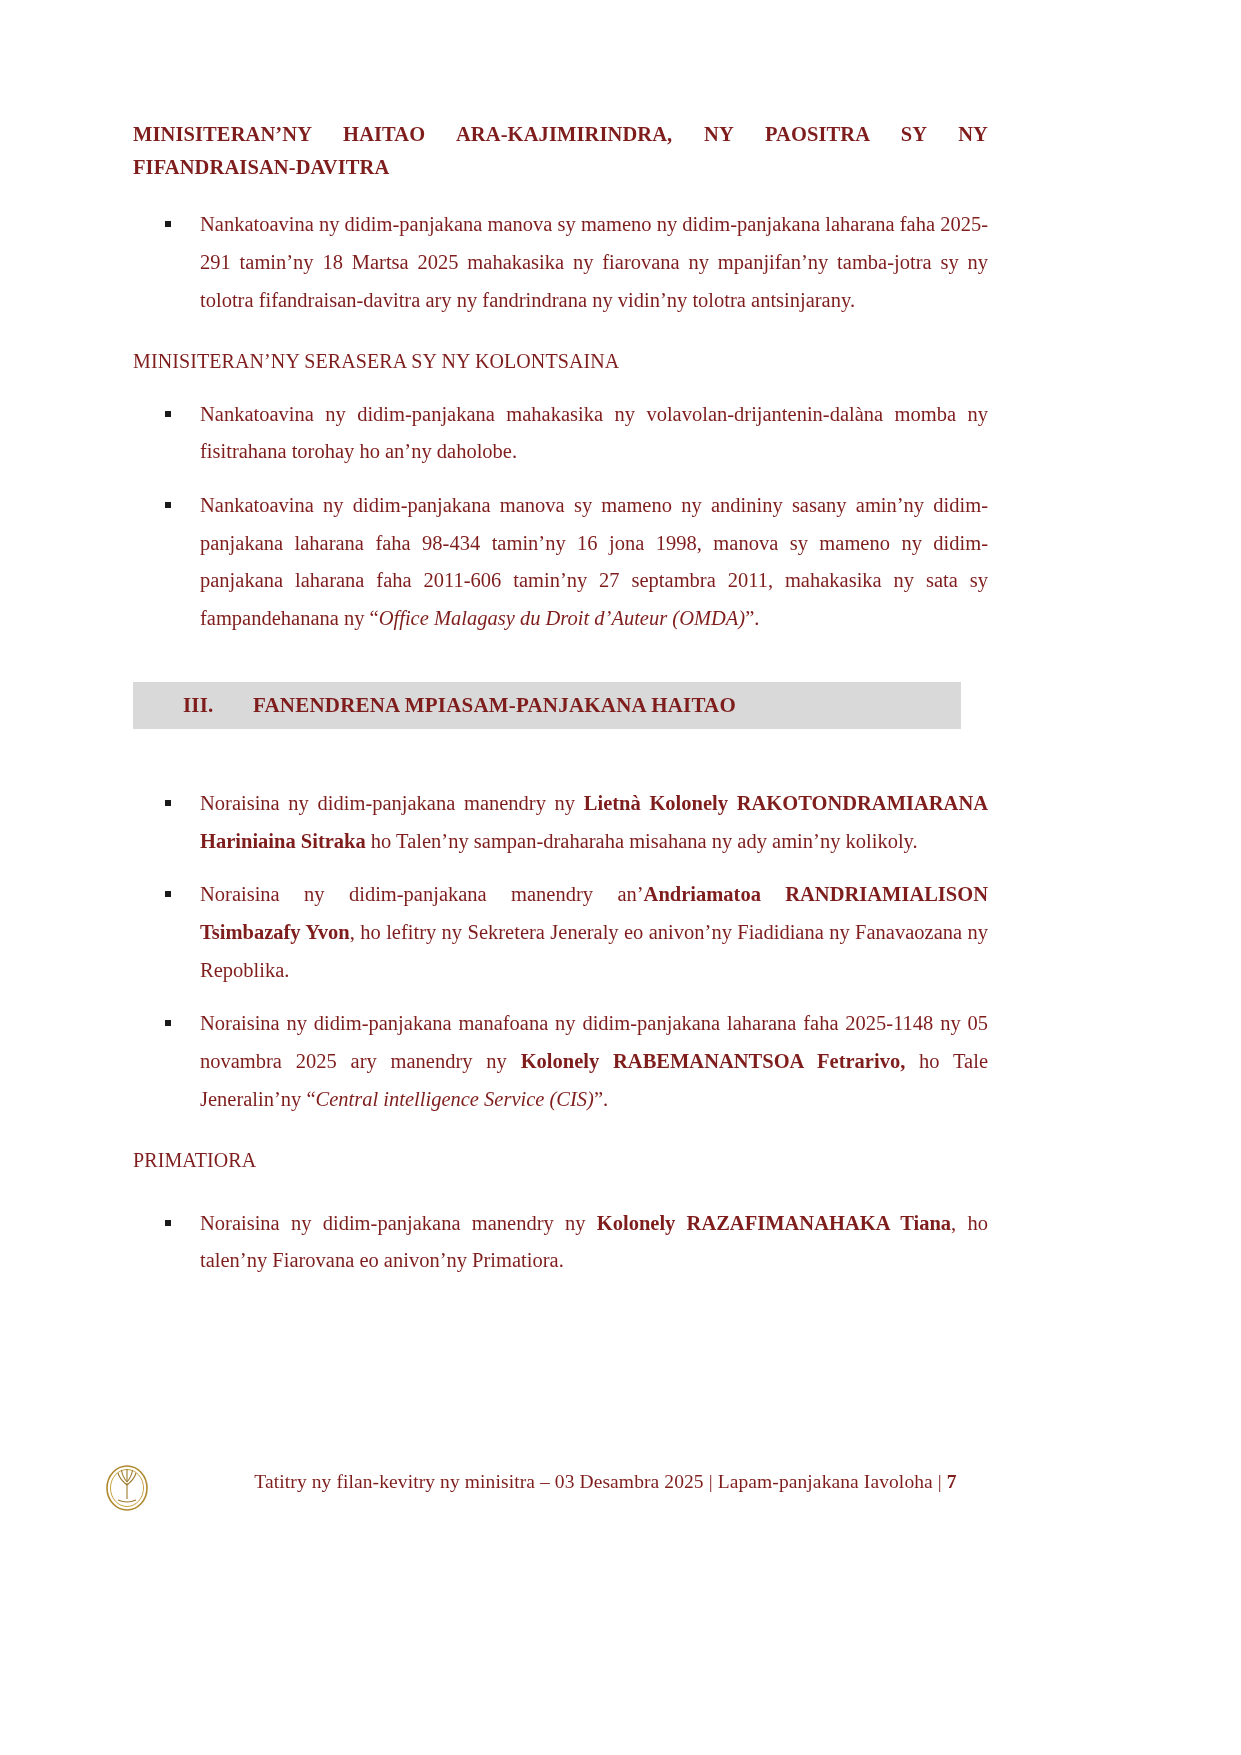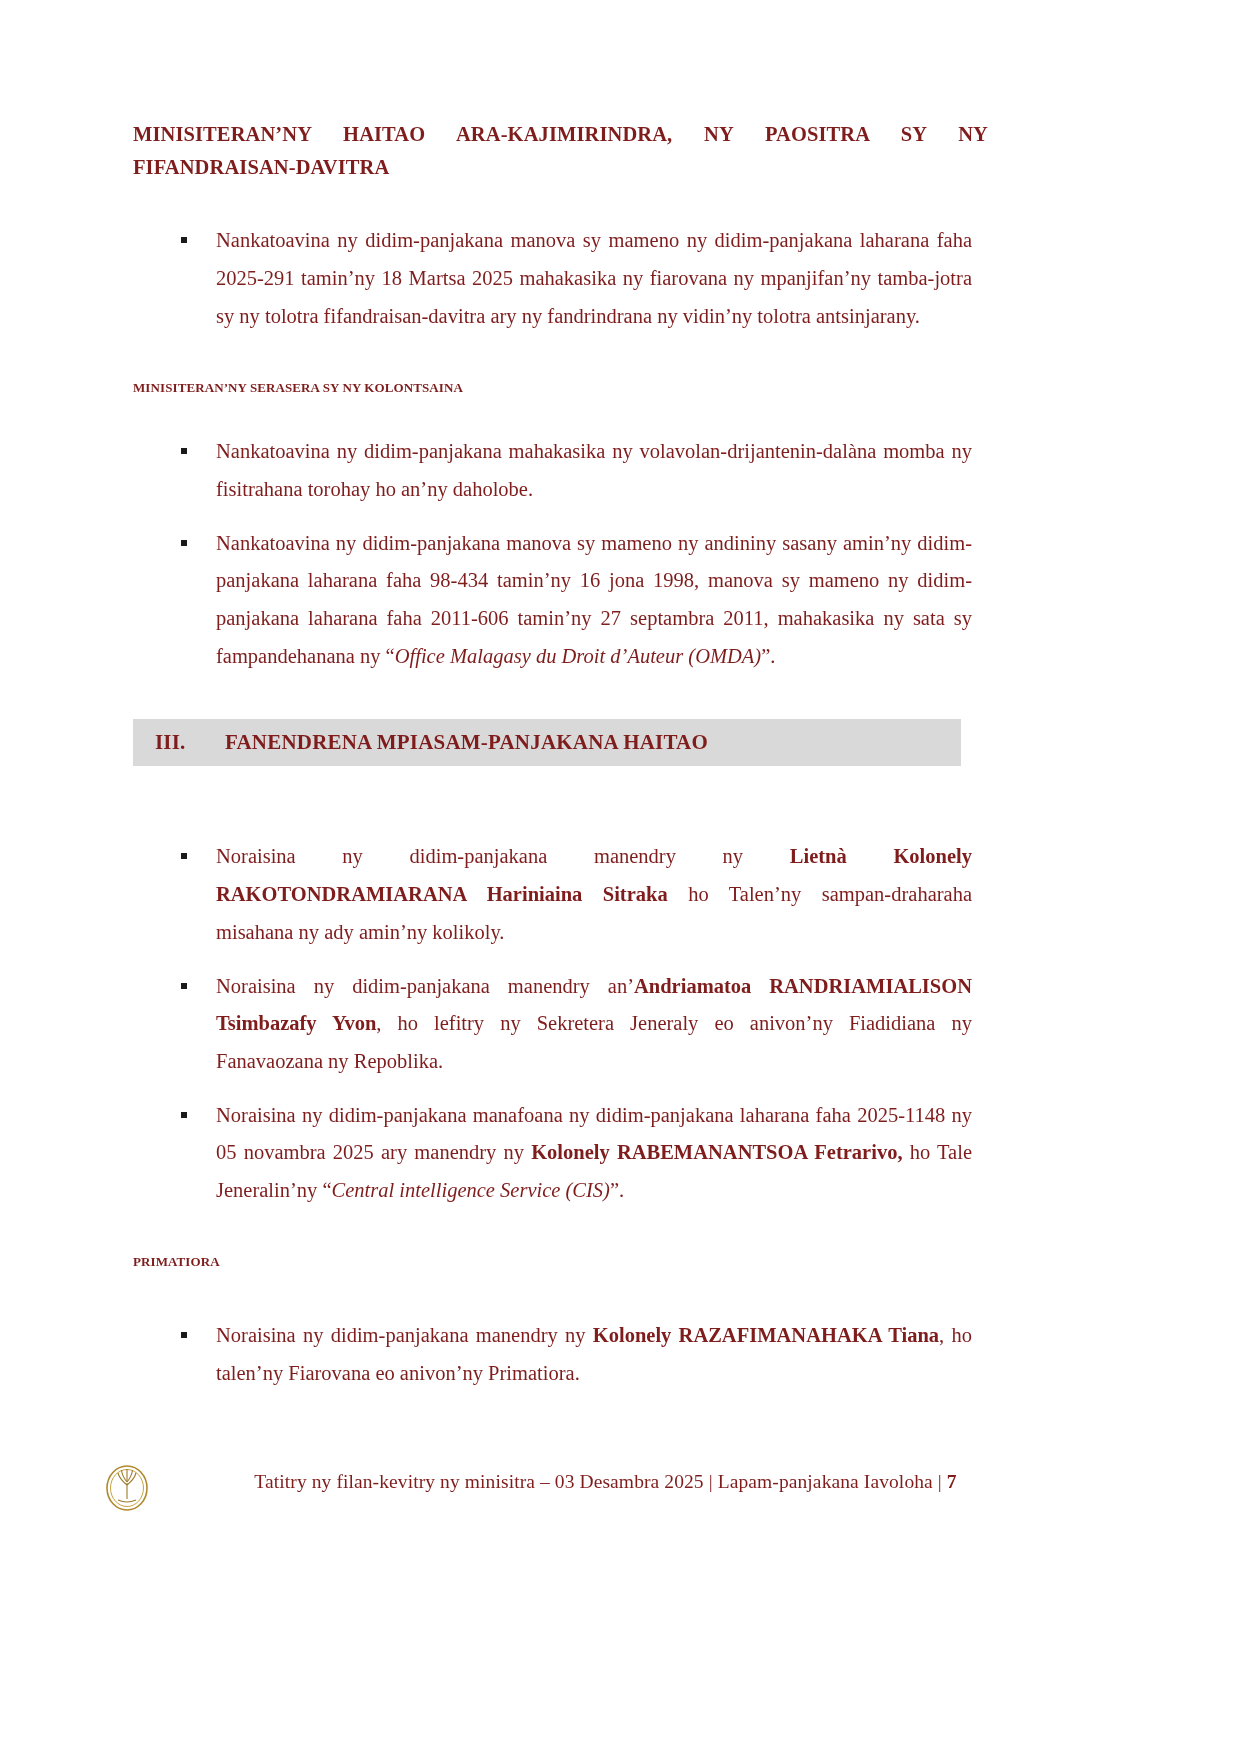--- a/index.html
+++ b/index.html
@@ -31,51 +31,51 @@
     line-height: 1.62;
     text-align: justify;
     text-align-last: left;
     letter-spacing: 0.1px;
     margin: 0 0 6px 0;
   }
   .ministry-heading.justified {
     text-align: justify;
   }
   .sub-heading {
-    font-weight: bold;
-    font-size: 13px;
+    font-weight: normal;
+    font-size: 20px;
     line-height: 1.5;
     margin: 0 0 4px 0;
     letter-spacing: 0.1px;
   }
 
   
   .section-band {
     background: #d9d9d9;
     padding: 11px 0 11px 0;
     margin: 44px 0 30px 0;
     width: 828px;
   }
   .section-band .inner {
     display: flex;
     align-items: center;
-    padding-left: 22px;
+    padding-left: 50px;
     font-weight: bold;
     font-size: 21px;
     letter-spacing: 0.2px;
   }
   .section-band .num {
     width: 70px;
     flex: 0 0 70px;
   }
 
   
   ul.bullets {
     list-style: none;
-    margin: 16px;
+    margin: 0;
     padding: 0;
   }
   ul.bullets > li {
     position: relative;
     padding-left: 67px;
     margin: 0 0 16px 0;
     font-size: 20.5px;
     line-height: 1.84;
     text-align: justify;
     text-align-last: left;

